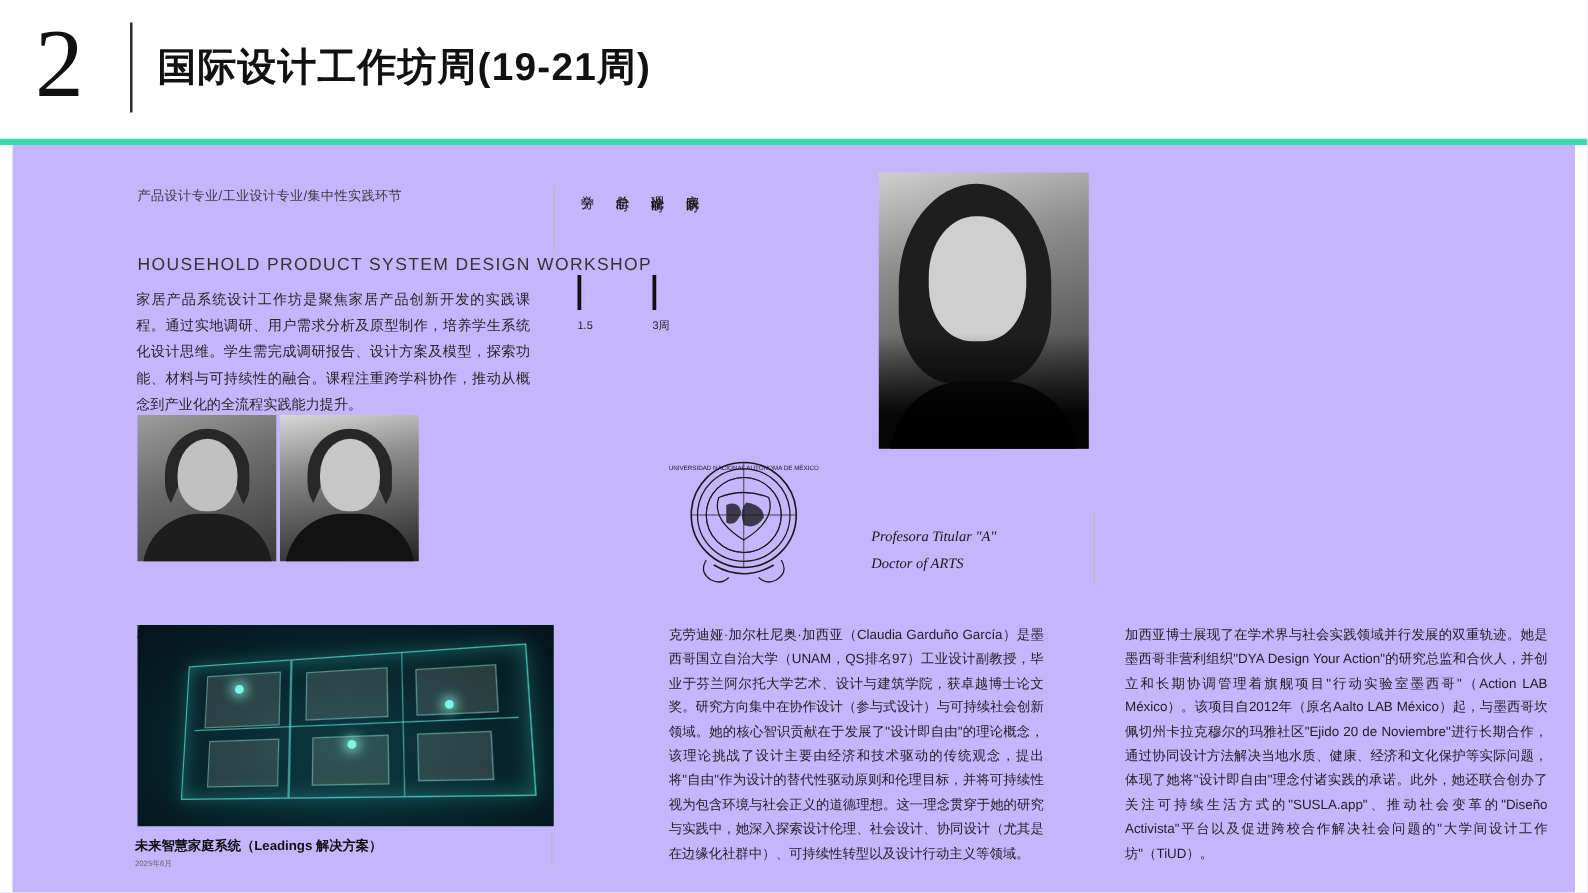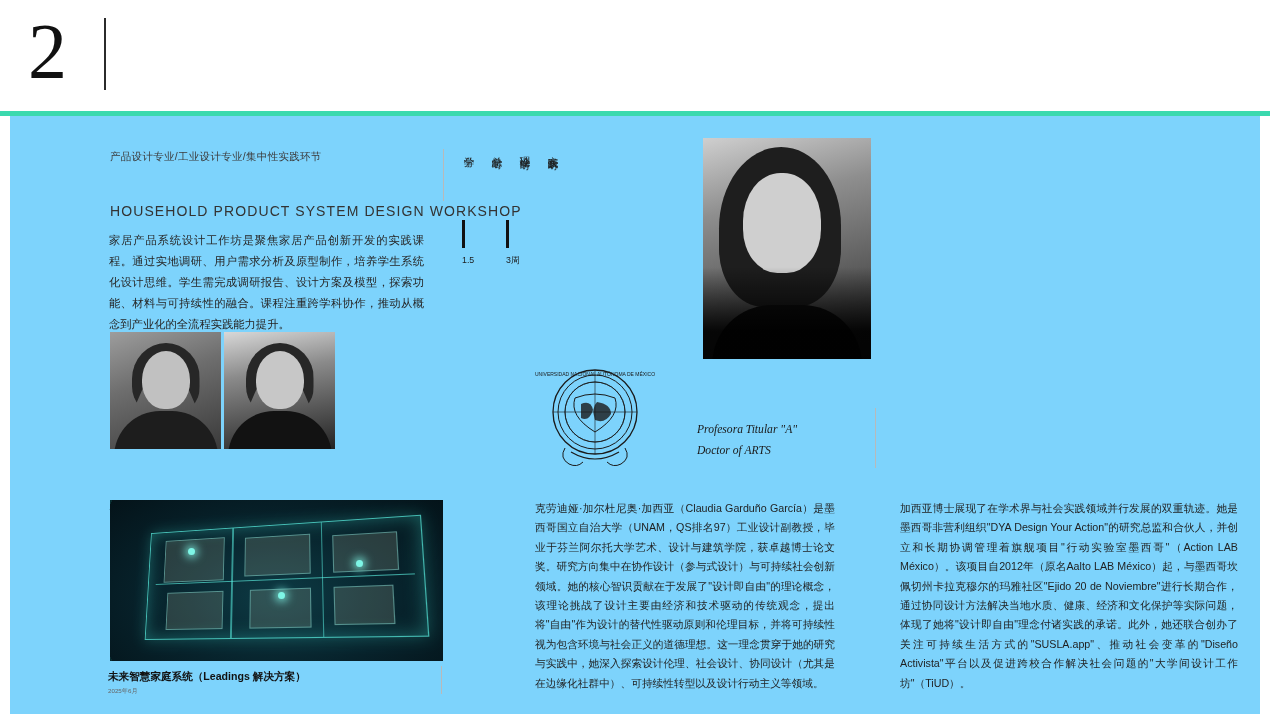--- a/index.html
+++ b/index.html
@@ -32,21 +32,21 @@
     white-space: nowrap;
   }
   .teal-bar {
     position: absolute; left: 0; top: 111px; width: 1270px; height: 5px;
     background: #3bd9ae;
   }
 
   
   .body-area {
     position: absolute; left: 0; top: 116px; width: 1270px; height: 598px;
-    background: #7dd3fc;
+    background: #c4b5fd;
   }
   .side-strip-l { position: absolute; left: 0; top: 0; width: 10px; height: 598px; background:#ffffff; }
   .side-strip-r { position: absolute; right: 0; top: 0; width: 10px; height: 598px; background:#ffffff; }
 
   
   .kicker {
     position: absolute; left: 110px; top: 34px;
     font-size: 10.5px; color: #3b3b3b; letter-spacing: .3px;
   }
   .course-title {
@@ -73,21 +73,21 @@
     display: flex; gap: 14px;
   }
   .credit-col { width: 14px; }
   .credit-lab {
     font-size: 10.5px; color: #1c1c1c; line-height: 14.5px;
     writing-mode: vertical-rl; text-orientation: upright;
     letter-spacing: 1px; height: auto;
   }
   .credit-vals {
     position: absolute; left: 462px; top: 104px;
-    display: flex; gap: 14px; justify-content: flex-end;
+    display: flex; gap: 30px; justify-content: flex-end;
   }
   .credit-val-wrap { width: 30px; }
   .credit-tick { width: 3px; height: 28px; background: #111; }
   .credit-num { margin-top: 7px; font-size: 8.8px; color: #1c1c1c; }
 
   
   .mini-photos { position: absolute; left: 110px; top: 216px; display: flex; gap: 3px; }
   .mini-photo {
     width: 111px; height: 117px;
     background: linear-gradient(160deg,#9d9d9d 0%,#6e6e6e 40%,#3a3a3a 100%);
@@ -225,20 +225,21 @@
   .vline { background:#b9b9b9; }
 </style>
 </head>
 <body>
 
 <div class="page">
 
   <div class="header">
     <div class="sec-num">2</div>
     <div class="header-rule"></div>
+    <div class="header-title">国际设计工作坊周(19-21周)</div>
   </div>
   <div class="teal-bar"></div>
 
   <div class="body-area">
     <div class="side-strip-l"></div>
     <div class="side-strip-r"></div>
 
     <div class="kicker">产品设计专业/工业设计专业/集中性实践环节</div>
     <div class="course-title-en">HOUSEHOLD PRODUCT SYSTEM DESIGN WORKSHOP</div>
     <div class="course-desc">家居产品系统设计工作坊是聚焦家居产品创新开发的实践课程。通过实地调研、用户需求分析及原型制作，培养学生系统化设计思维。学生需完成调研报告、设计方案及模型，探索功能、材料与可持续性的融合。课程注重跨学科协作，推动从概念到产业化的全流程实践能力提升。</div>

